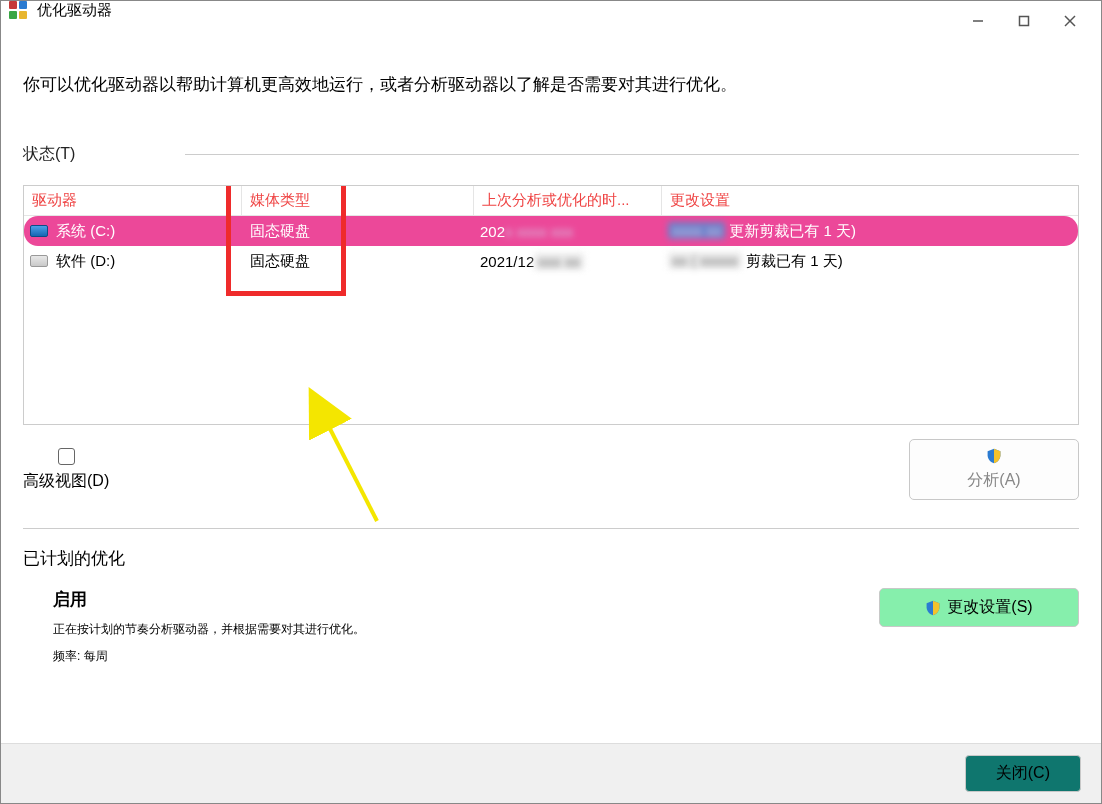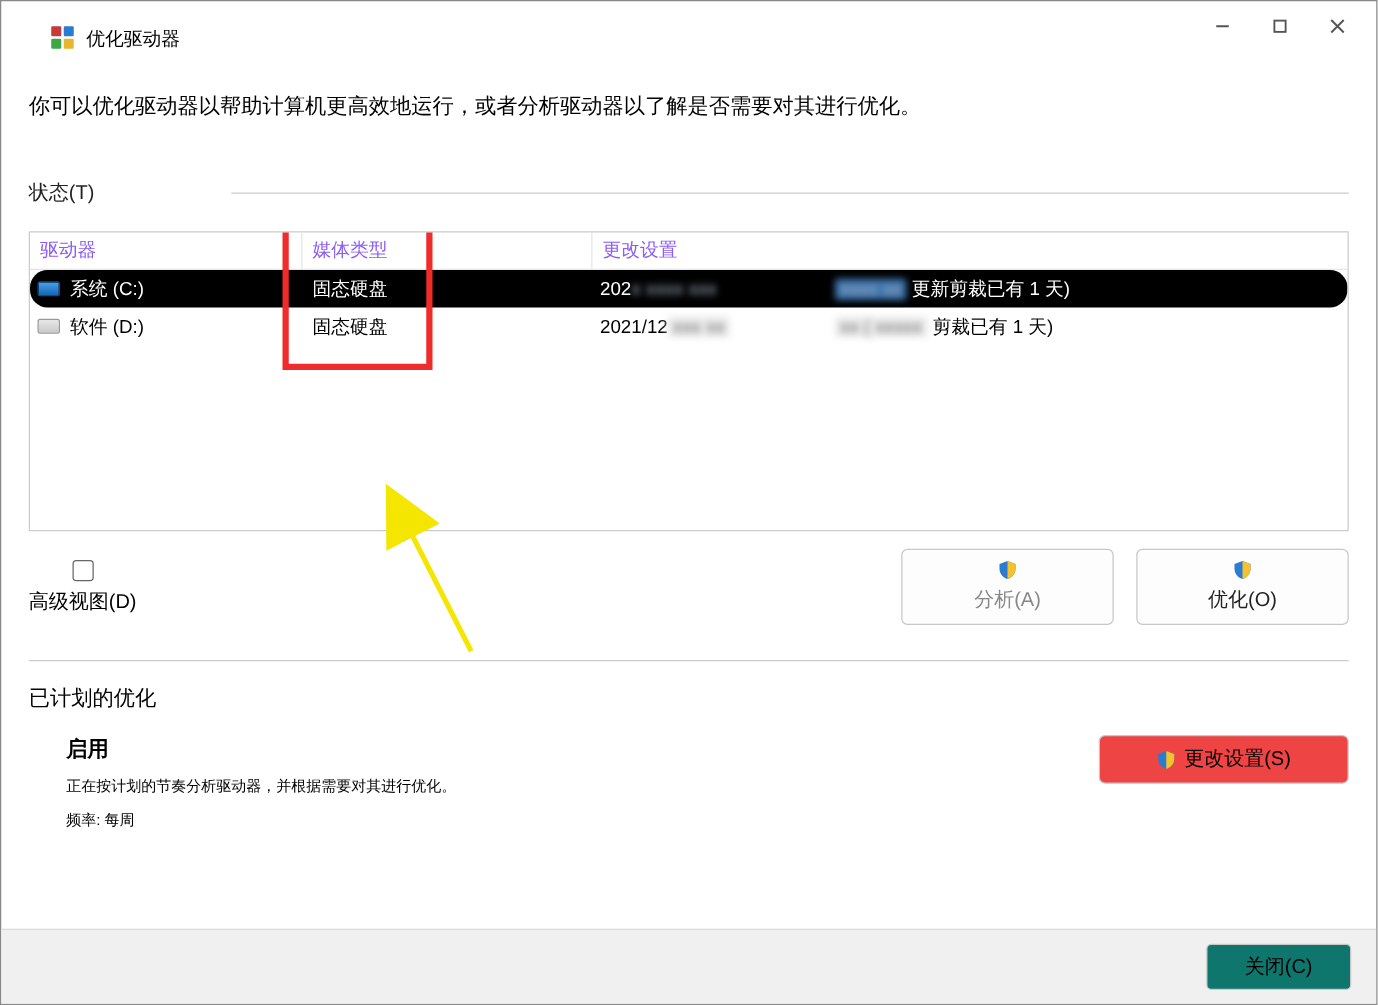--- a/index.html
+++ b/index.html
@@ -8,24 +8,23 @@
     width: 1102px; height: 804px;
     background: #ffffff;
     border: 1px solid #888;
     display: flex; flex-direction: column;
     font-size: 15px; color: #000;
     position: relative; overflow: hidden;
   }
 
   
   .titlebar {
-    height: 40px; display: flex; align-items: flex-end;
+    height: 40px; display: flex; align-items: flex-start;
     padding: 0 8px; font-size: 15px;
     border-bottom: 0 solid transparent;
-    margin-left: 32px;
   }
   .titlebar .tb-icon { width: 20px; height: 20px; margin-right: 8px; position: relative; }
   .titlebar .tb-icon .sq { position:absolute; width:8px; height:8px; border-radius:1px; }
   .titlebar .title { flex: 0 0 auto; }
   .titlebar .spacer { flex: 1; }
   .winbtn {
     width: 46px; height: 40px; display: flex; align-items: center; justify-content: center;
     color: #555;
   }
   .winbtn svg { width: 12px; height: 12px; stroke: #555; stroke-width: 1.5; fill: none; }
@@ -39,25 +38,25 @@
   .section-head { display: flex; align-items: center; font-size: 16px; color: #222; margin-bottom: 20px; }
   .section-head .line { flex:1; height:1px; background:#ccc; margin-left: 110px; }
 
   
   .drive-table {
     border: 1px solid #ccc;
     height: 240px; position: relative;
     margin-bottom: 14px; overflow: hidden;
   }
   .thead, .trow { display: flex; align-items: center; height: 30px; }
-  .thead { border-bottom: 1px solid #e5e5e5; font-size: 15px; color:#8b5cf6; }
+  .thead { border-bottom: 1px solid #e5e5e5; font-size: 15px; color:#ef4444; }
   .thead .cell { border-right: 1px solid #e5e5e5; height:100%; display:flex; align-items:center; padding-left: 8px; }
   .thead .cell:last-child { border-right: none; }
   .trow { font-size: 15px; padding-left: 6px; position: relative; }
-  .trow.selected { background:#000000; color:#fff;border-radius:14px; }
+  .trow.selected { background:#ec4899; color:#fff;border-radius:14px; }
   .col-drive { width: 218px; display:flex; align-items:center; gap:8px; }
   .col-media { width: 232px; padding-left: 2px; }
   .col-last  { width: 188px; }
   .col-status{ flex: 1; }
 
   .drive-icon { width:18px; height:12px; border-radius:2px; }
   .drive-icon.c { background: linear-gradient(#4aa0e8,#1666b3); border:1px solid #0d4c86; }
   .drive-icon.d { background: linear-gradient(#e8e8e8,#c9c9c9); border:1px solid #999; }
 
   
@@ -80,21 +79,21 @@
   .btn + .btn { margin-left: 18px; }
 
   .rule { height:1px; background:#ccc; margin: 28px 0 18px 0; }
 
   .sched-title { font-size:17px; margin-bottom:18px; }
   .sched-body { display:flex; }
   .sched-left { padding-left: 30px; flex:1; }
   .sched-left .h { font-weight:700; font-size:17px; margin-bottom:10px; }
   .sched-left .p { font-size:12px; margin-bottom:10px; }
   .sched-right { width: 220px; display:flex; align-items:flex-start; justify-content:flex-end; }
-  .btn-settings { width: 200px; padding:8px 12px; border:1px solid #c8c8c8; border-radius:5px; background:#ef4444; font-size:16px; display:flex; align-items:center; justify-content:center; gap:6px; }
+  .btn-settings { width: 200px; padding:8px 12px; border:1px solid #c8c8c8; border-radius:5px; background:#86efac; font-size:16px; display:flex; align-items:center; justify-content:center; gap:6px; }
 
   
   .footer {
     height: 60px; background:#f0f0f0; border-top:1px solid #ddd;
     display:flex; align-items:center; justify-content:flex-end; padding:0 20px;
   }
   .footer .btn-close-primary {
     padding: 7px 30px; border:1px solid #c8c8c8; border-radius:4px; background:#0f766e; font-size:16px;
   }
 
@@ -142,20 +141,21 @@
 
   <div class="section-head">
     <span>状态(T)</span>
     <div class="line"></div>
   </div>
 
   <div class="drive-table">
     <div class="thead">
       <div class="cell col-drive">驱动器</div>
       <div class="cell col-media">媒体类型</div>
+      <div class="cell col-last">上次分析或优化的时...</div>
       <div class="cell col-status">更改设置</div>
     </div>
 
     <div class="trow selected">
       <div class="col-drive">
         <span class="drive-icon c"></span>
         <span>系统 (C:)</span>
       </div>
       <div class="col-media">固态硬盘</div>
       <div class="col-last">
@@ -202,27 +202,20 @@
       <span>高级视图(D)</span>
     </label>
     <div class="spacer"></div>
     <div class="btn">
       <svg class="shield" viewBox="0 0 20 20">
         <path d="M10 1 L18 4 V9 C18 14 14 18 10 19 C6 18 2 14 2 9 V4 Z" fill="#2b7bd1"></path>
         <path d="M10 1 L18 4 V9 C18 14 14 18 10 19 Z" fill="#f4c22b"></path>
       </svg>
       <span>分析(A)</span>
     </div>
-    <div class="btn dark">
-      <svg class="shield" viewBox="0 0 20 20">
-        <path d="M10 1 L18 4 V9 C18 14 14 18 10 19 C6 18 2 14 2 9 V4 Z" fill="#2b7bd1"></path>
-        <path d="M10 1 L18 4 V9 C18 14 14 18 10 19 Z" fill="#f4c22b"></path>
-      </svg>
-      <span>优化(O)</span>
-    </div>
   </div>
 
   <div class="rule"></div>
 
   <div class="sched-title">已计划的优化</div>
 
   <div class="sched-body">
     <div class="sched-left">
       <div class="h">启用</div>
       <div class="p">正在按计划的节奏分析驱动器，并根据需要对其进行优化。</div>

